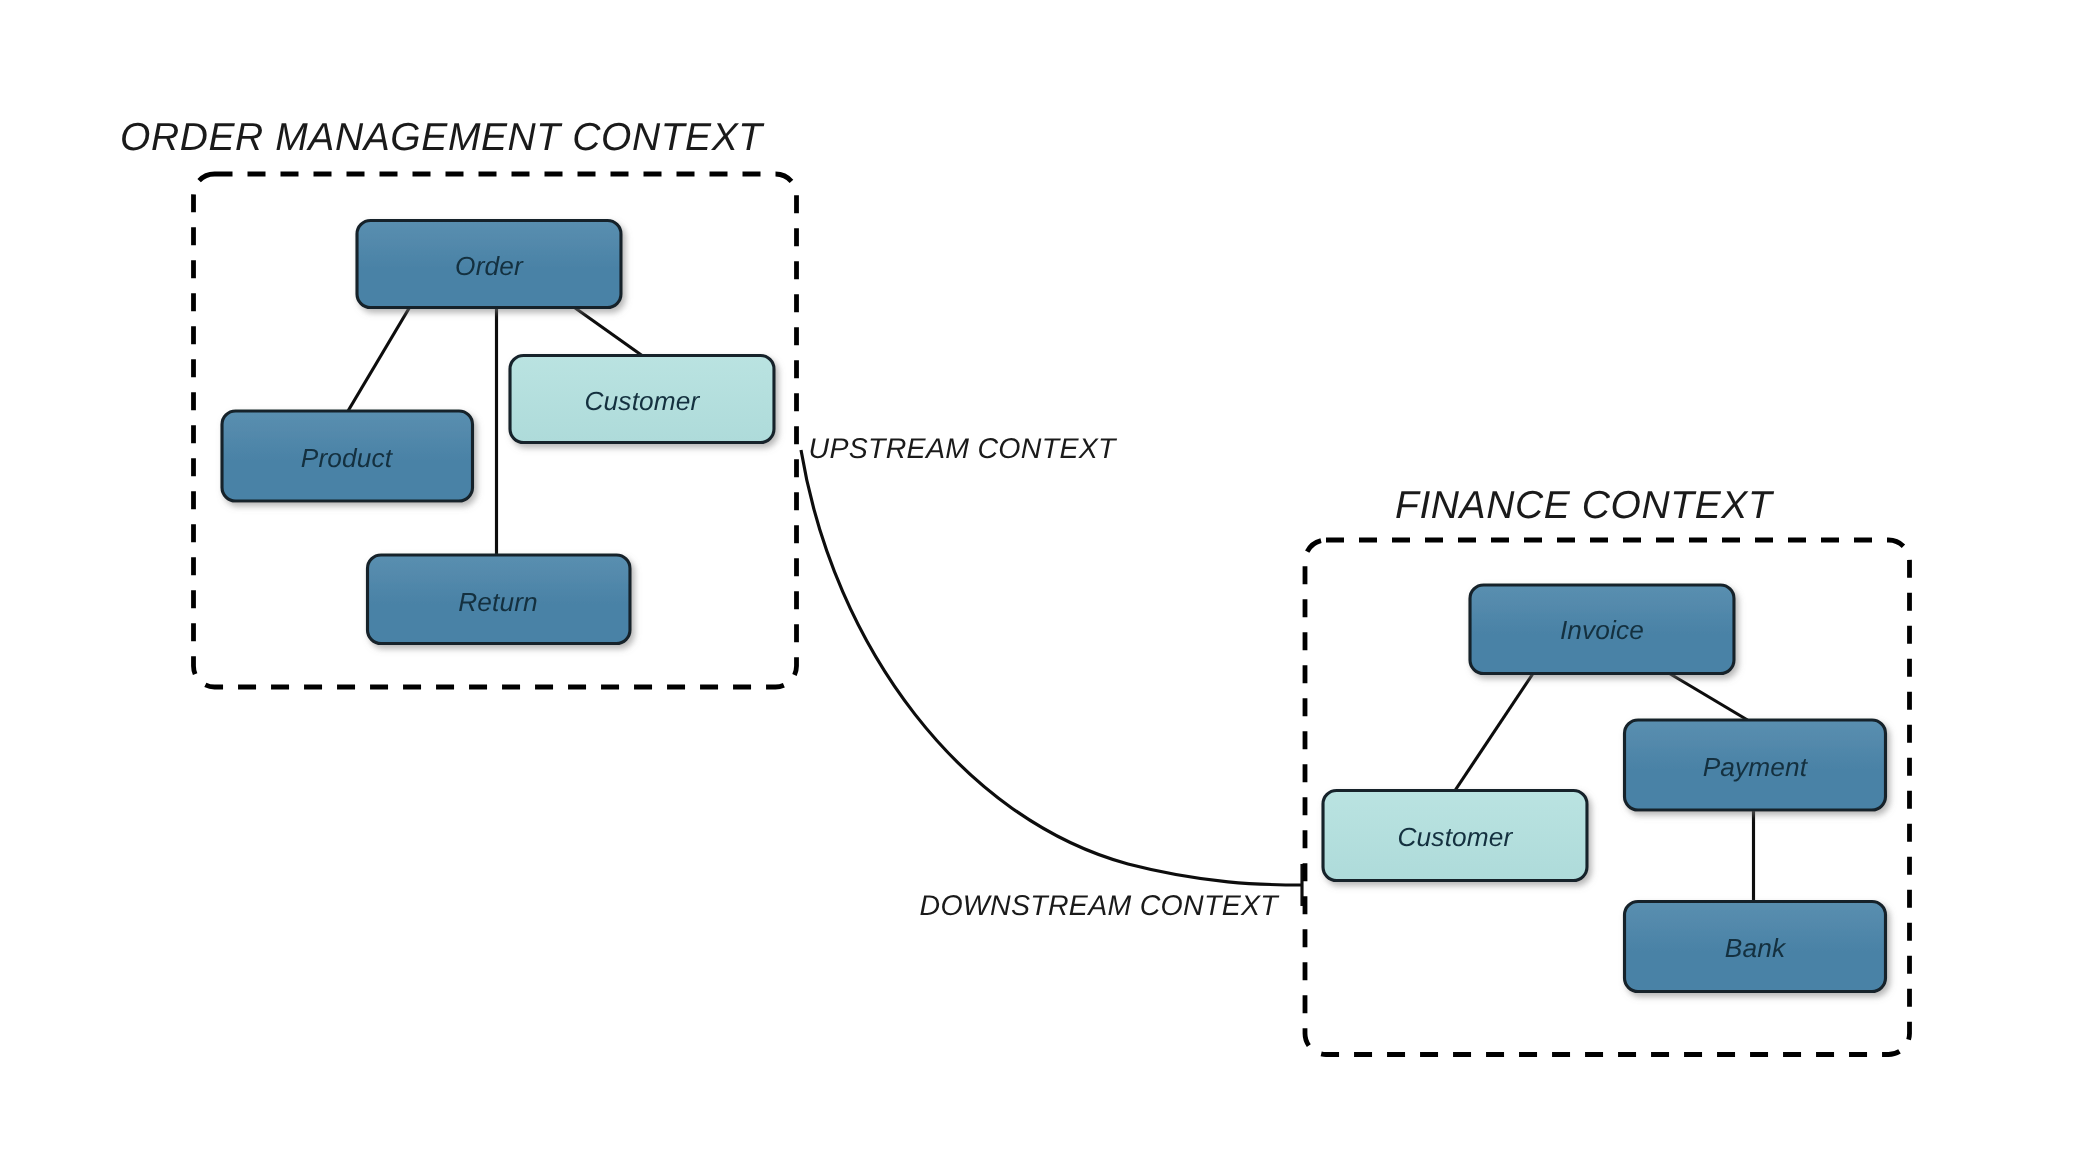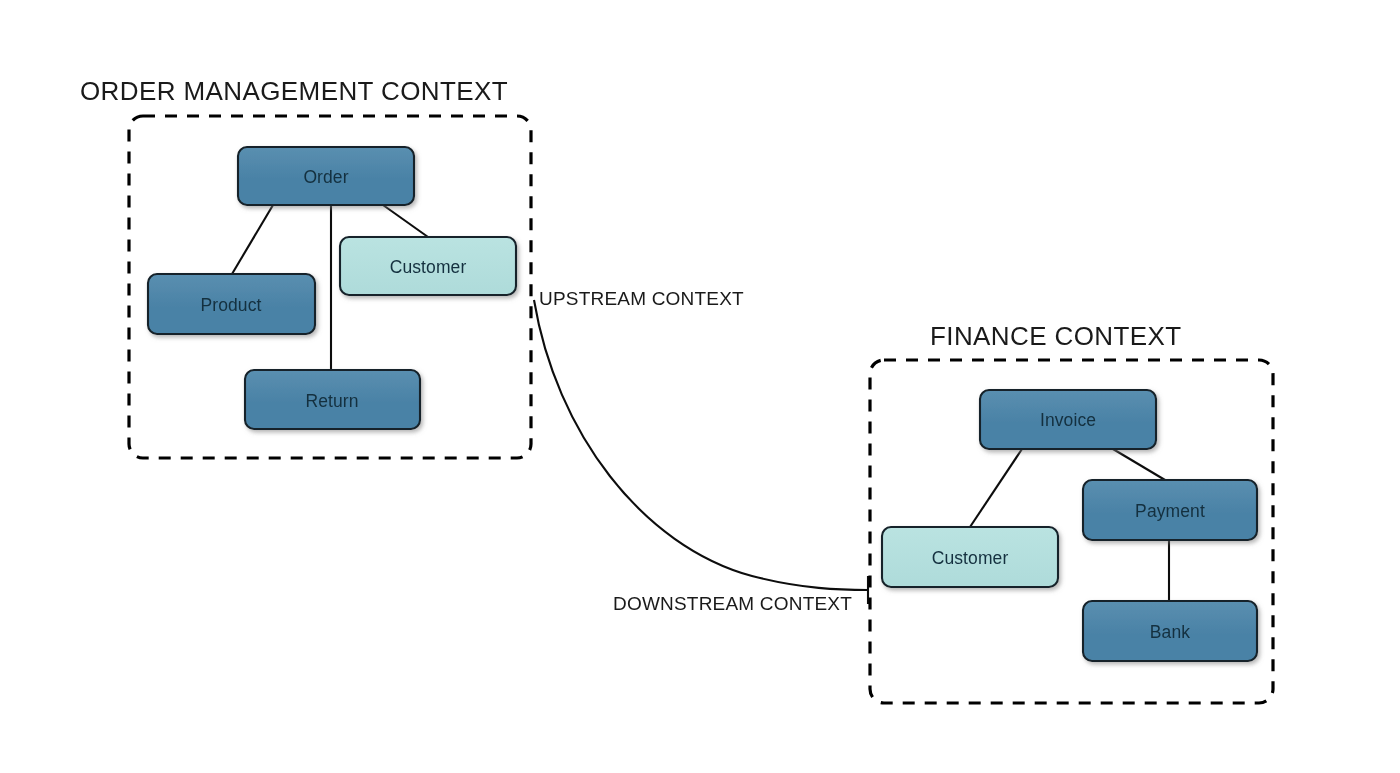--- a/index.html
+++ b/index.html
@@ -11,20 +11,21 @@
     width: 1400px;
     height: 773px;
     font-family: "Liberation Sans", sans-serif;
     overflow: hidden;
   }
   #canvas {
     position: relative;
     width: 1400px;
     height: 705px;
     background: #ffffff;
+    font-style: italic;
   }
   svg#diagram {
     position: absolute;
     top: 0;
     left: 0;
     width: 1400px;
     height: 773px;
   }
   .ctx-title {
     font-family: "Liberation Sans", sans-serif;

